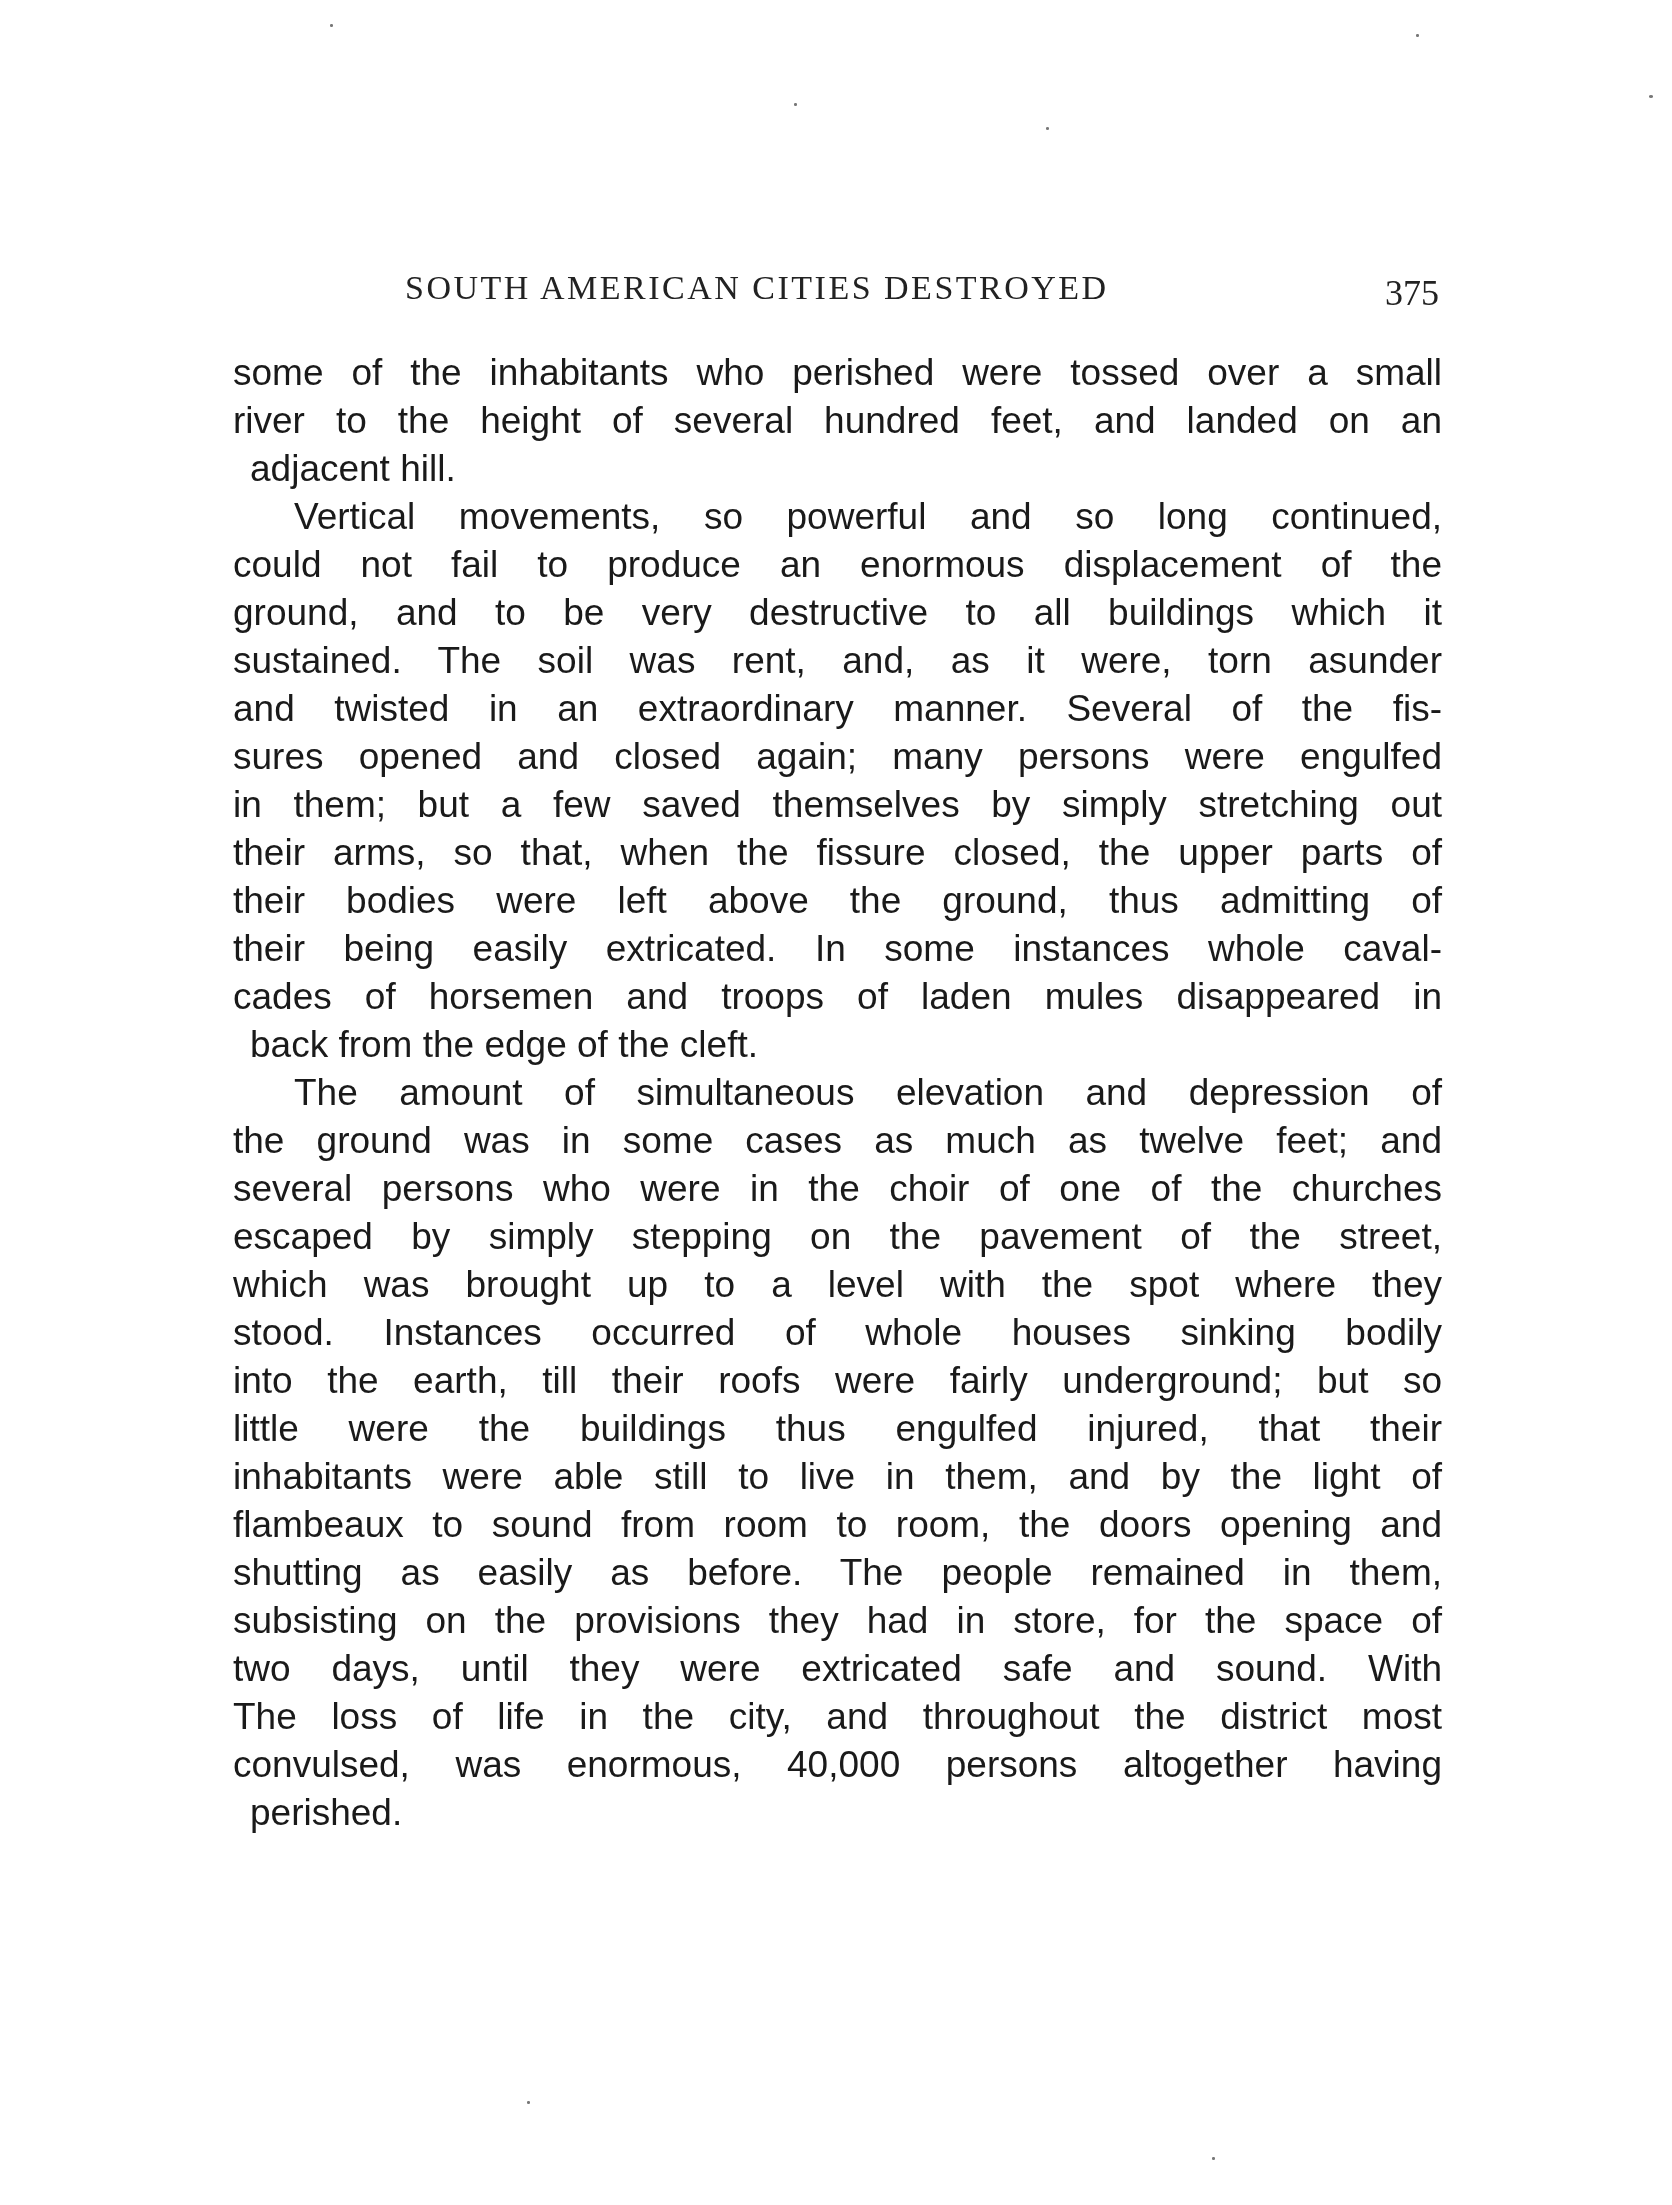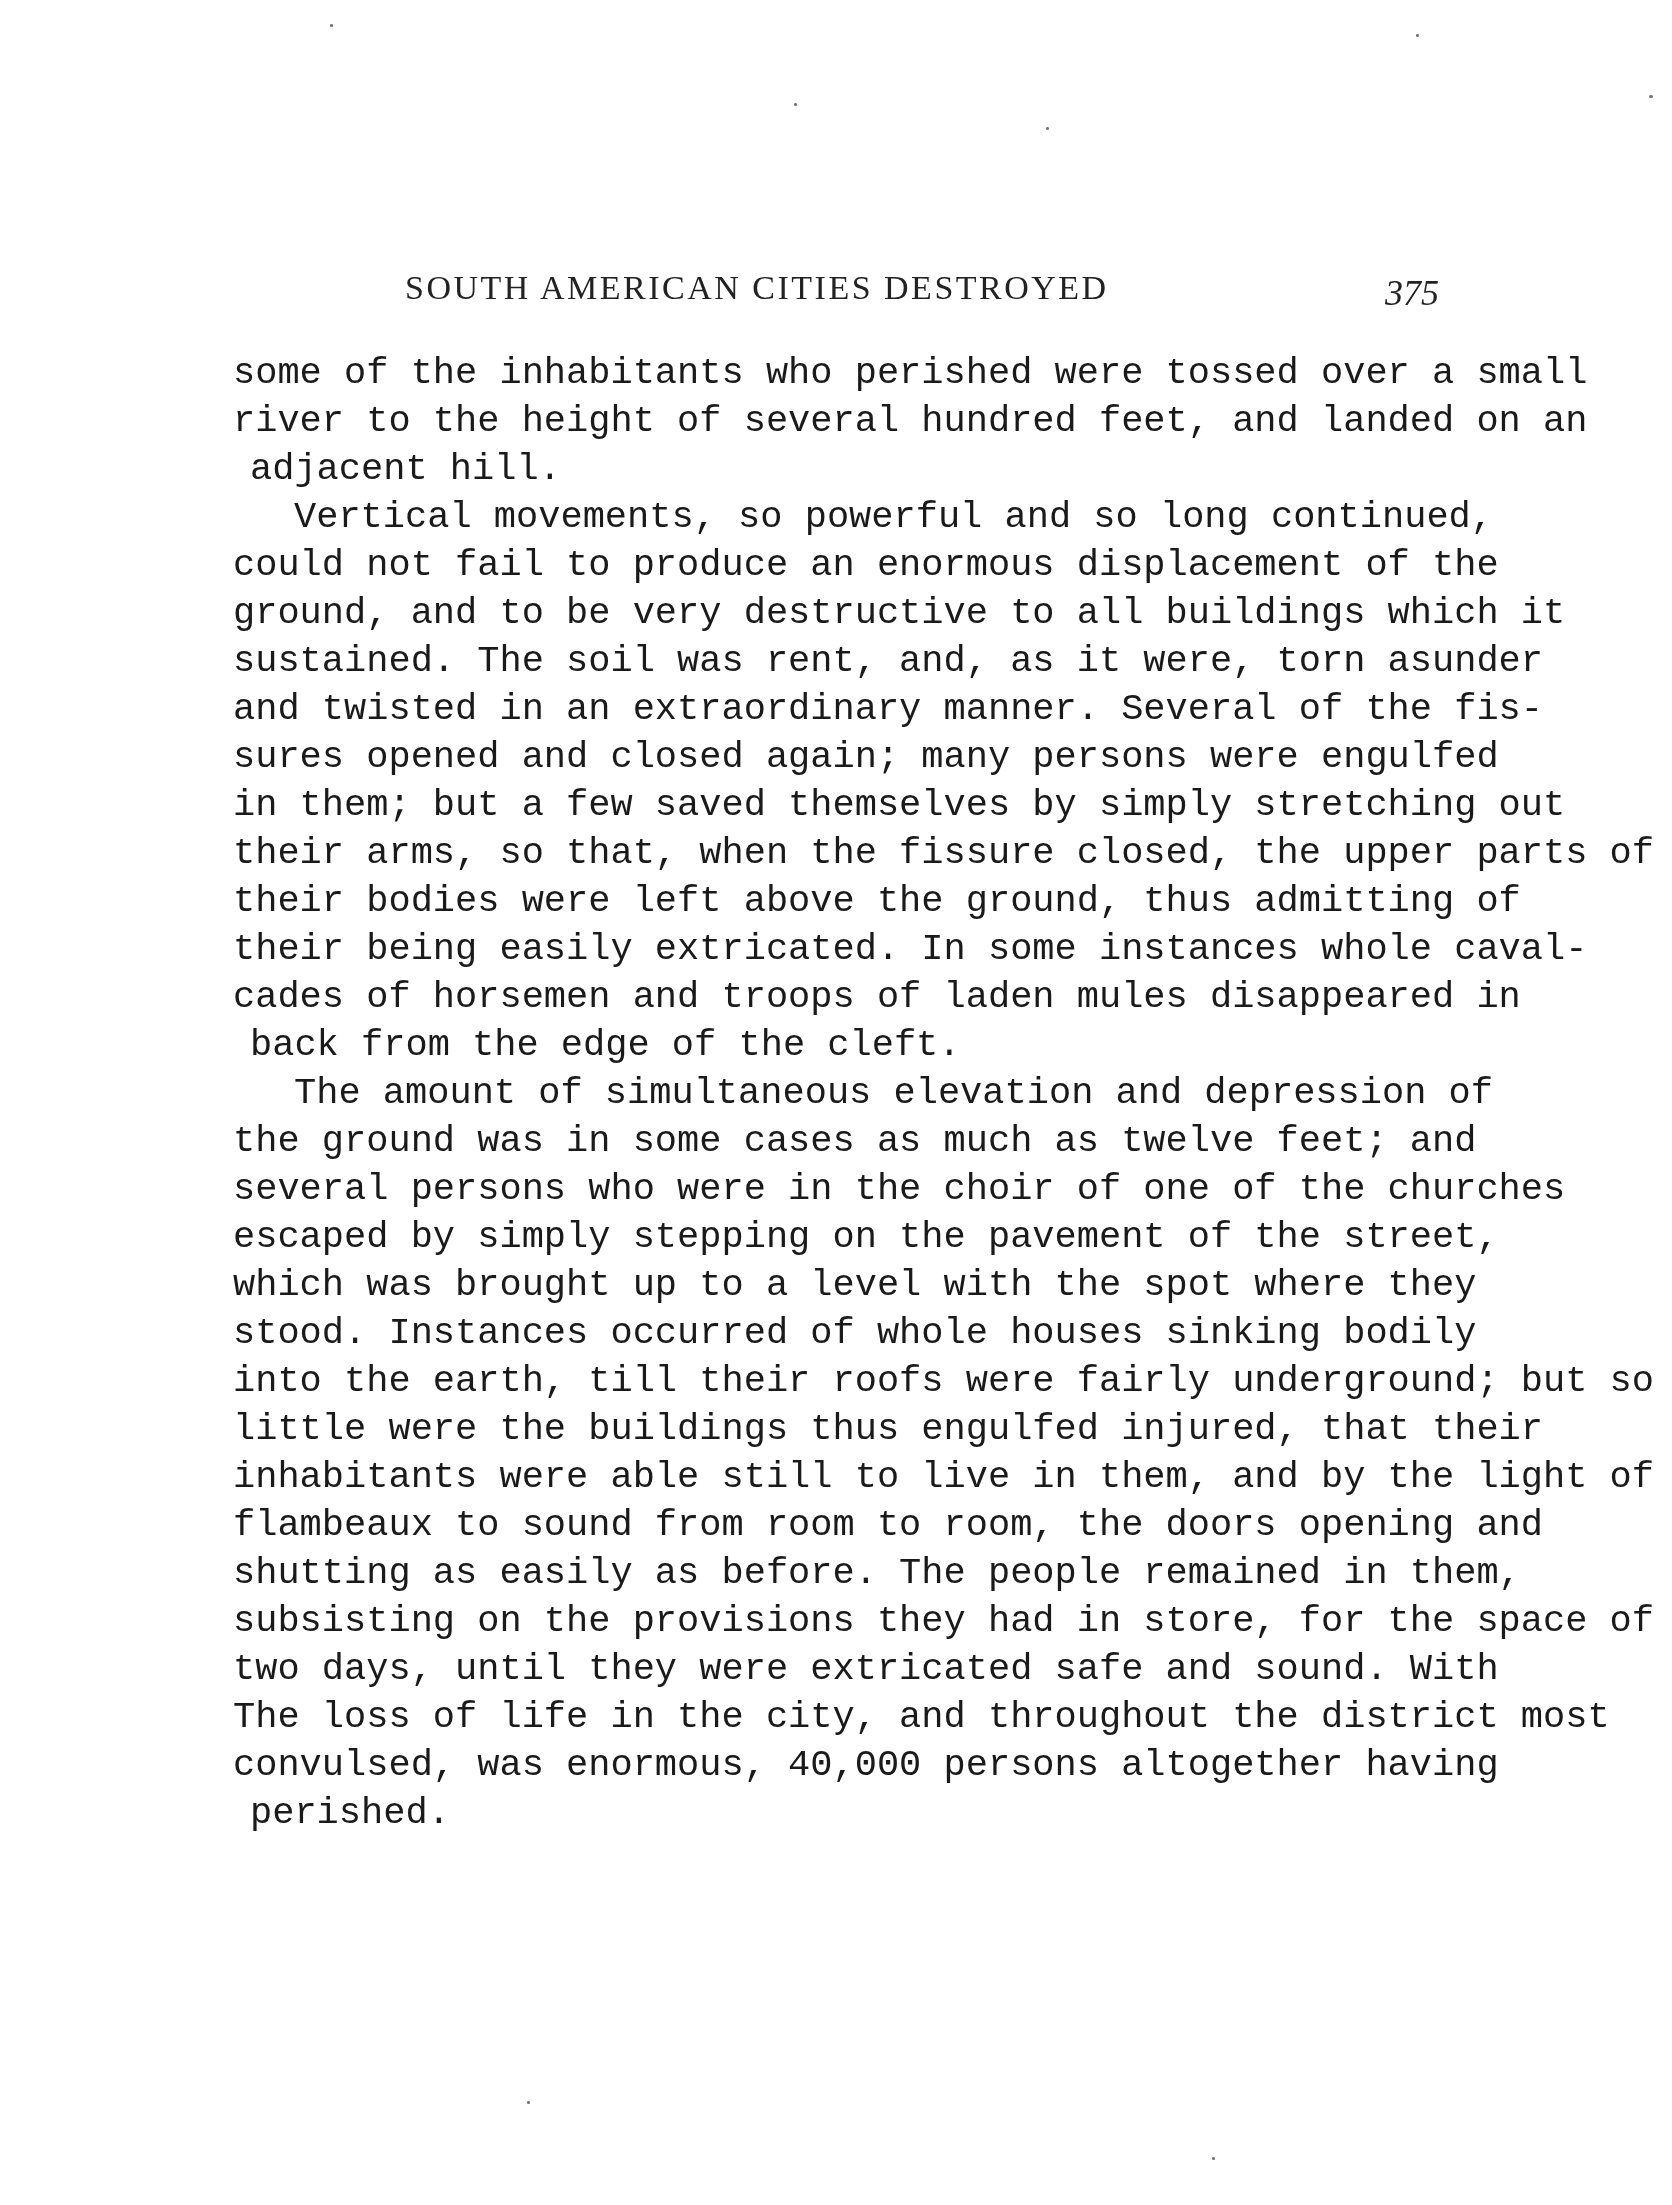--- a/index.html
+++ b/index.html
@@ -4,24 +4,24 @@
 <style>
   html, body { margin:0; padding:0; background:#ffffff; }
   body { width:1673px; height:2205px; position:relative; overflow:hidden; }
   .page { position:absolute; left:0; top:0; width:1458px; height:2205px; background:#fff; }
   .running-head {
     position:absolute; left:405px; top:269px; width:1034px;
     font-family:"Liberation Serif", serif; font-size:34px; color:#222;
     letter-spacing:2.5px;
   }
   .running-head .title { position:absolute; left:0; top:0; }
-  .running-head .pageno { position:absolute; right:0; top:3.4px; font-style:italic; letter-spacing:0; font-size:36px; }
+  .running-head .pageno { position:absolute; right:0; top:3.4px; letter-spacing:0; font-size:36px; }
   .body-text {
     position:absolute; left:233px; top:349px; width:1209px;
-    font-family:Liberation Mono, monospace; font-size:37px; line-height:48px;
+    font-family:Liberation Sans, sans-serif; font-size:37px; line-height:48px;
     color:#1a1a1a;
   }
   .line { display:block; white-space:nowrap; text-align:justify; text-align-last:justify; height:48px; }
   .line.last { text-align-last:left;margin-left:17px; }
   .line.indent { padding-left:61px; }
   .speck { position:absolute; background:#777; border-radius:50%; }
 </style>
 </head>
 <body>
 

